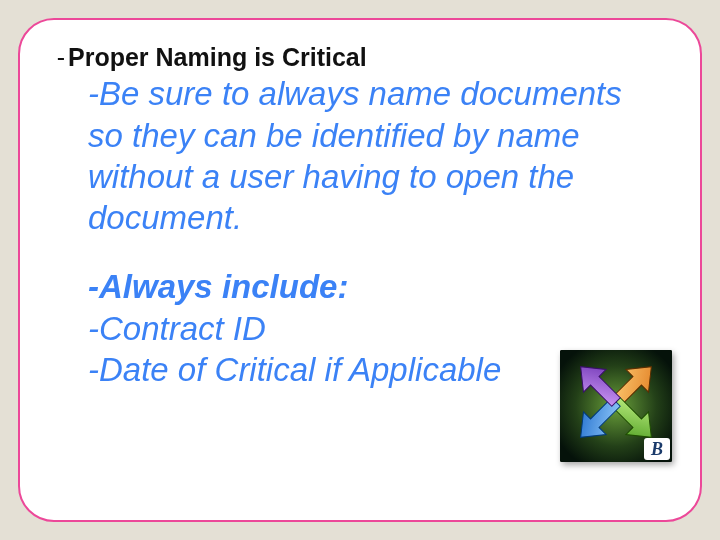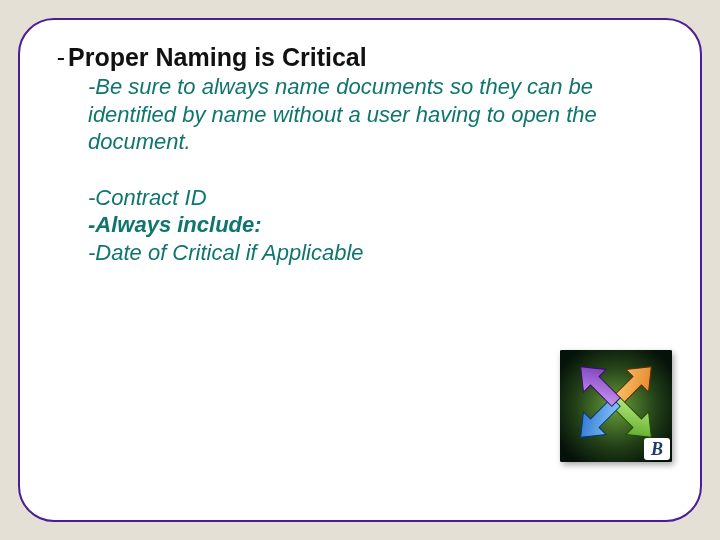--- a/index.html
+++ b/index.html
@@ -14,44 +14,44 @@
     font-family: Verdana, Geneva, sans-serif;
     position: relative;
   }
   .card {
     position: absolute;
     left: 18px;
     top: 18px;
     width: 684px;
     height: 504px;
     background: #ffffff;
-    border: 2px solid #4c1d95;
+    border: 2px solid #ec4899;
     border-radius: 36px;
     box-sizing: border-box;
     padding: 22px 40px 22px 34px;
   }
   .heading {
     font-size: 25px;
     line-height: 1.25;
     color: #111;
     margin: 0;
   }
   .heading .dash {
     font-weight: normal;
     display: inline-block;
     width: 14px;
     text-align: center;
   }
   .heading .title-bold {
     font-weight: bold;
   }
   .sub {
-    font-size: 22px;
+    font-size: 33px;
     line-height: 1.25;
-    color: #0f766e;
+    color: #3b82f6;
     margin: 0 0 0 34px;
     font-style: italic;
   }
   .block2 {
     margin-top: 28px;
   }
   .sub .strong {
     font-weight: bold;
   }
   .logo-wrap {
@@ -92,22 +92,22 @@
 
 <div class="card">
 
   <p class="heading">
     <span class="dash">-</span><span class="title-bold">Proper Naming is Critical</span>
   </p>
 
   <p class="sub">-Be sure to always name documents so they can be identified by name without a user having to open the document.</p>
 
   <div class="block2">
+    <p class="sub"><span class="strong">-Always include:</span></p>
     <p class="sub">-Contract ID</p>
-    <p class="sub"><span class="strong">-Always include:</span></p>
     <p class="sub">-Date of Critical if Applicable</p>
   </div>
 
   <div class="logo-wrap">
     <svg viewBox="0 0 112 112">
       <defs>
         <radialGradient id="bg" cx="50%" cy="50%" r="60%">
           <stop offset="0%" stop-color="#6aa03a"></stop>
           <stop offset="60%" stop-color="#234018"></stop>
           <stop offset="100%" stop-color="#05120a"></stop>

